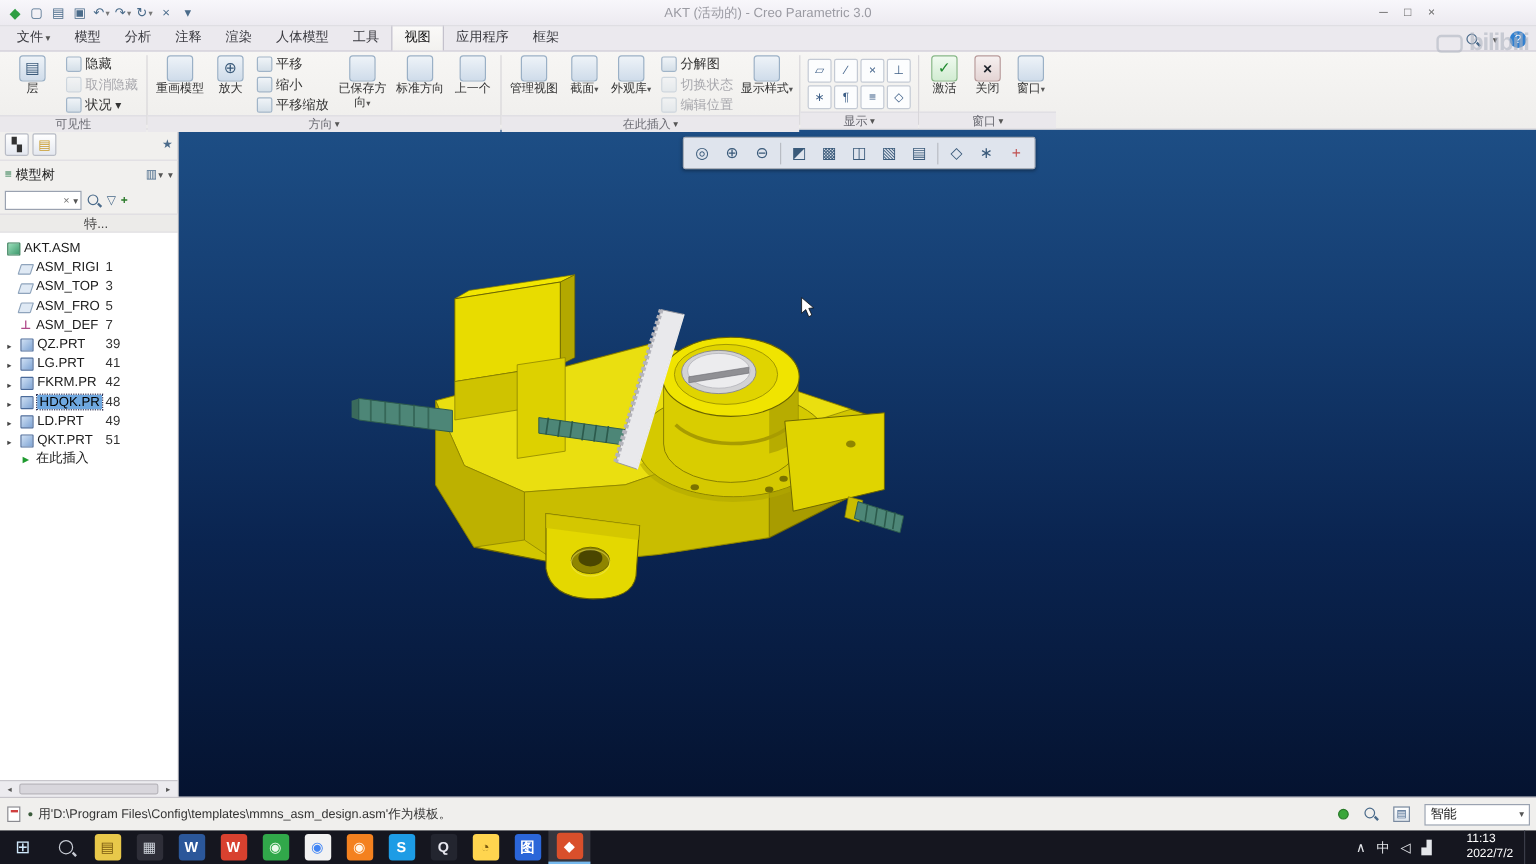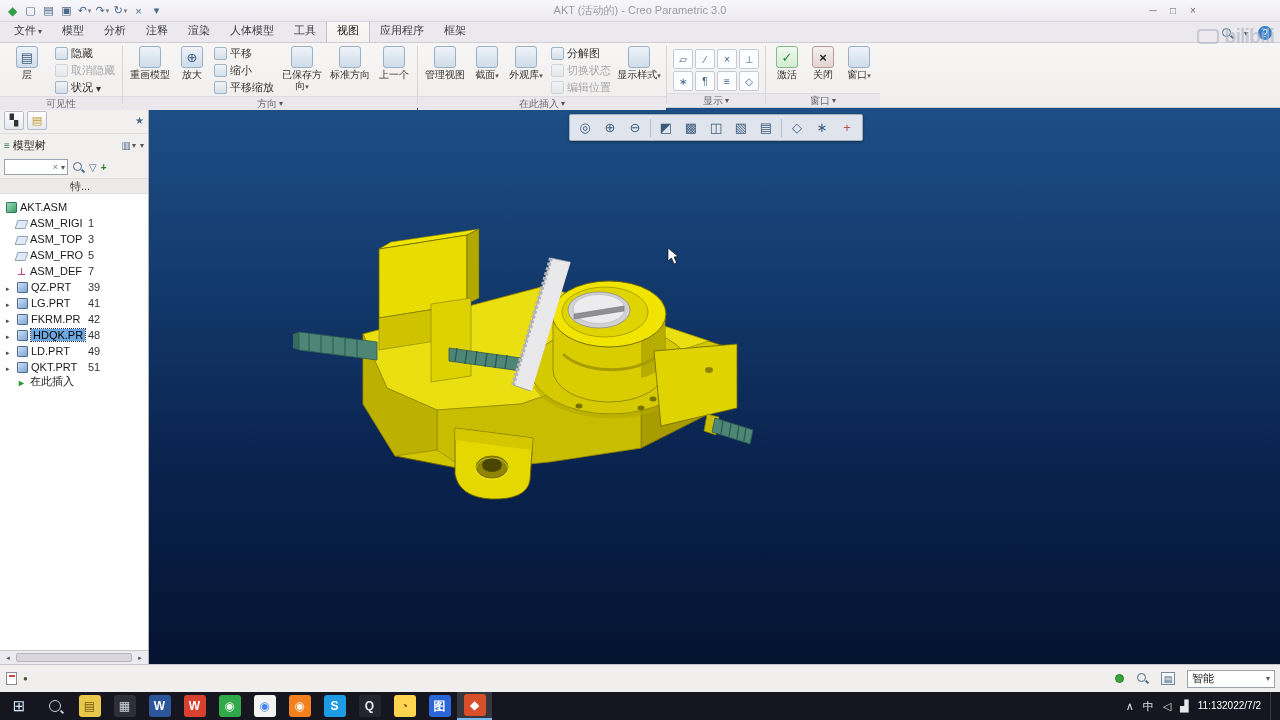--- a/index.html
+++ b/index.html
@@ -136,21 +136,21 @@
   .tb-search { width:34px; height:28px; display:flex; align-items:center; justify-content:center; }
   .tb-search .circ { width:12px; height:12px; border:1.5px solid #c8ccd4; border-radius:50%; position:relative; }
   .tb-search .circ::after { content:""; position:absolute; left:10px; top:10px; width:4px; height:2px;
     background:#c8ccd4; transform:rotate(45deg); }
   .tb-appslot { width:35px; height:28px; display:flex; align-items:center; justify-content:center; }
   .tb-appslot.active { background:rgba(255,255,255,.14); border-bottom:2px solid #76b9ed; }
   .tb-app { width:22px; height:22px; border-radius:3px; font-size:12px; font-weight:bold;
     display:flex; align-items:center; justify-content:center; }
   .tb-tray { position:absolute; right:6px; display:flex; align-items:center; gap:9px; color:#e4e6ea; }
   .tb-tray .tic { font-size:11px; }
-  .tb-time { display:flex; flex-direction:row; align-items:flex-start; font-size:10px; line-height:12px; color:#fff; }
+  .tb-time { display:flex; flex-direction:column; align-items:flex-start; font-size:10px; line-height:12px; color:#fff;margin-left:20px; }
   .tb-edge { width:4px; height:28px; border-left:1px solid #3a3c48; }
 </style>
 </head>
 <body>
 
 <div class="titlebar">
   <div class="qat">
     <span class="qat-ic qat-logo">◆</span>
     <span class="qat-ic">▢</span>
     <span class="qat-ic">▤</span>
@@ -541,20 +541,21 @@
     <span class="fsep"></span>
     <span class="fic">◇</span>
     <span class="fic">∗</span>
     <span class="fic colored">+</span>
   </div>
 </div>
 
 <div class="statusbar">
   <div class="sb-docic"></div>
   <span class="sb-bullet">●</span>
+  <span class="sb-msg">用'D:\Program Files\Config\templates\mmns_asm_design.asm'作为模板。</span>
   <div class="sb-right">
     <span class="sb-green"></span>
     <span class="ic-mag"></span>
     <span class="sb-boxic">▤</span>
     <div class="sb-combo">
       <span>智能</span>
       <span class="dd">▾</span>
     </div>
   </div>
 </div>

